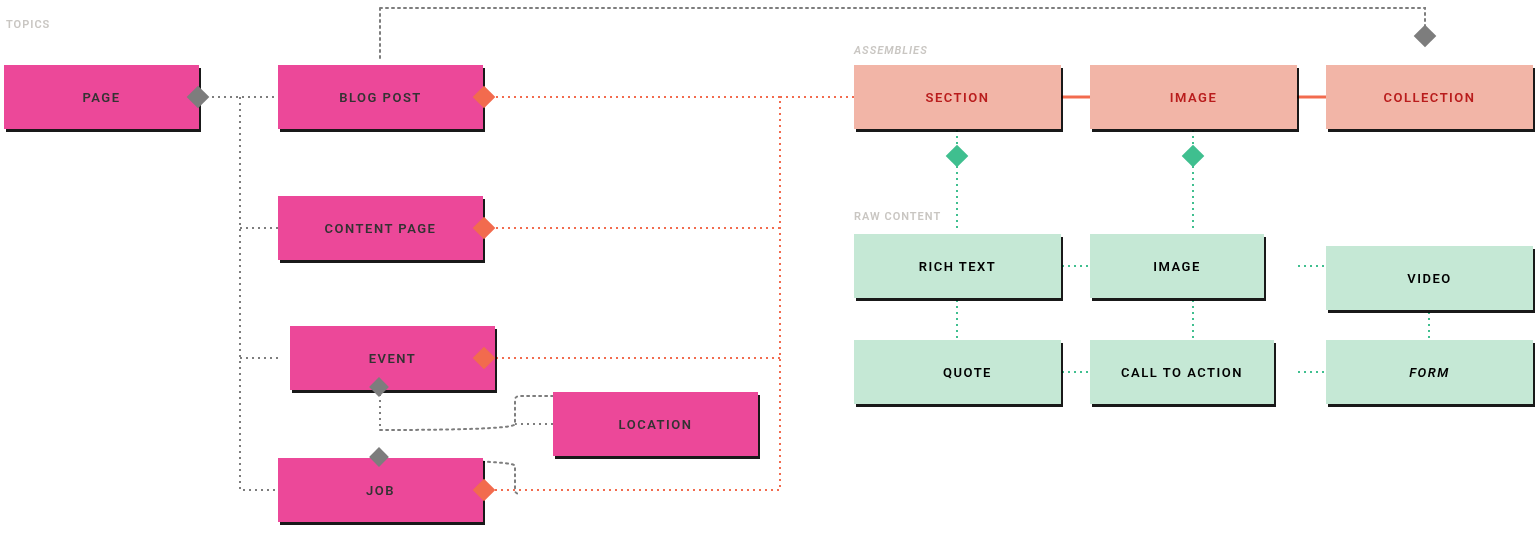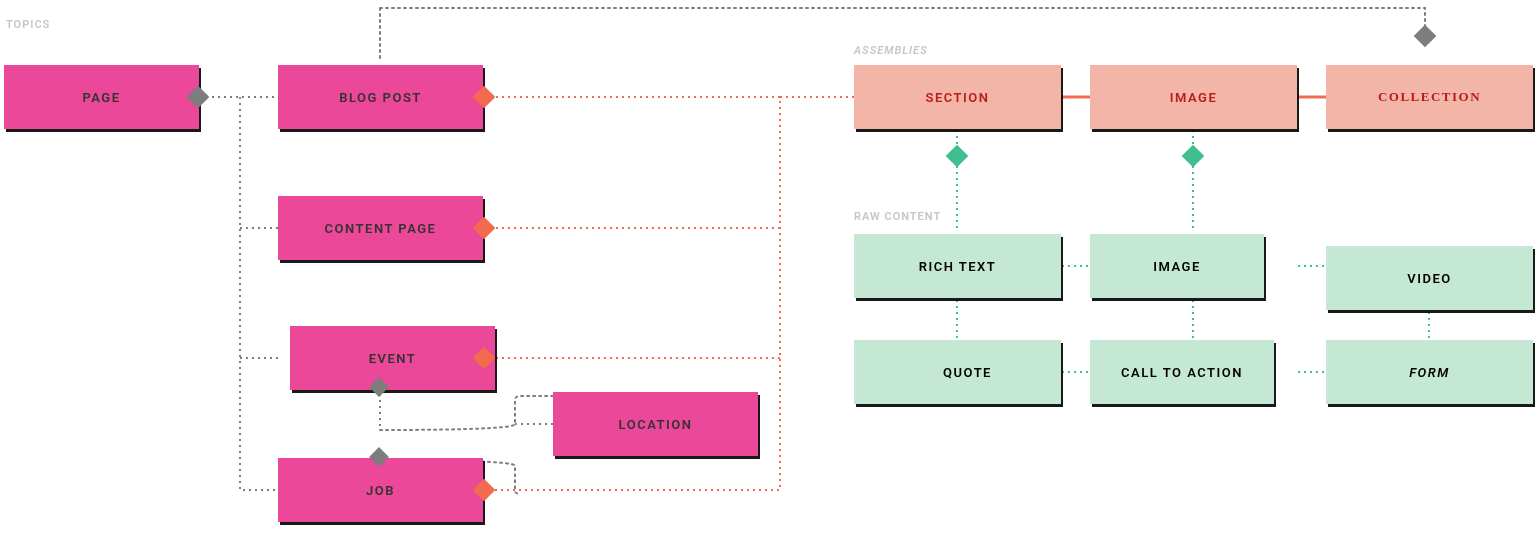--- a/index.html
+++ b/index.html
@@ -113,21 +113,21 @@
 <div class="box cream" style="left:553px; top:392px; width:205px;">
     <span>LOCATION</span>
   </div>
 
 <div class="box salmon" style="left:854px; top:65px; width:207px;">
     <span>SECTION</span>
   </div>
 <div class="box salmon" style="left:1090px; top:65px; width:207px;">
     <span>IMAGE</span>
   </div>
-<div class="box salmon" style="left:1326px; top:65px; width:207px;font-family:Liberation Serif, serif;">
+<div class="box salmon" style="left:1326px; top:65px; width:207px;">
     <span>COLLECTION</span>
   </div>
 
 <div class="box mint" style="left:854px; top:234px; width:207px;">
     <span>RICH TEXT</span>
   </div>
 <div class="box mint" style="left:1090px; top:234px; width:174px;">
     <span>IMAGE</span>
   </div>
 <div class="box mint" style="left:1326px; top:246px; width:207px;">

